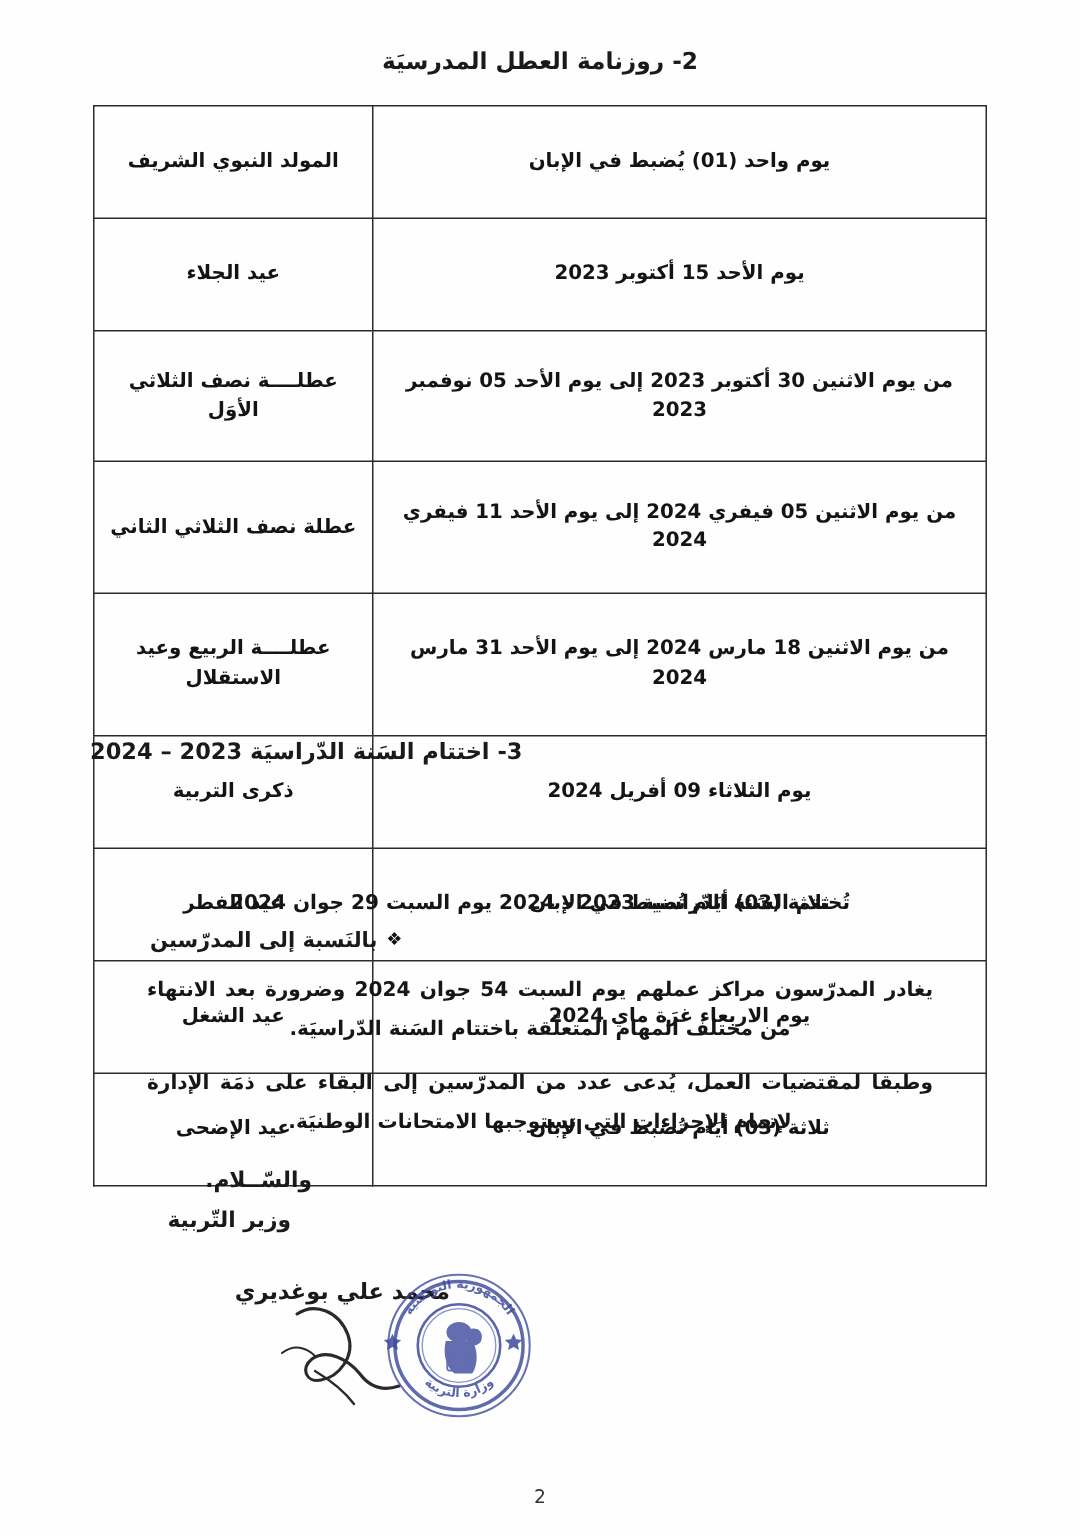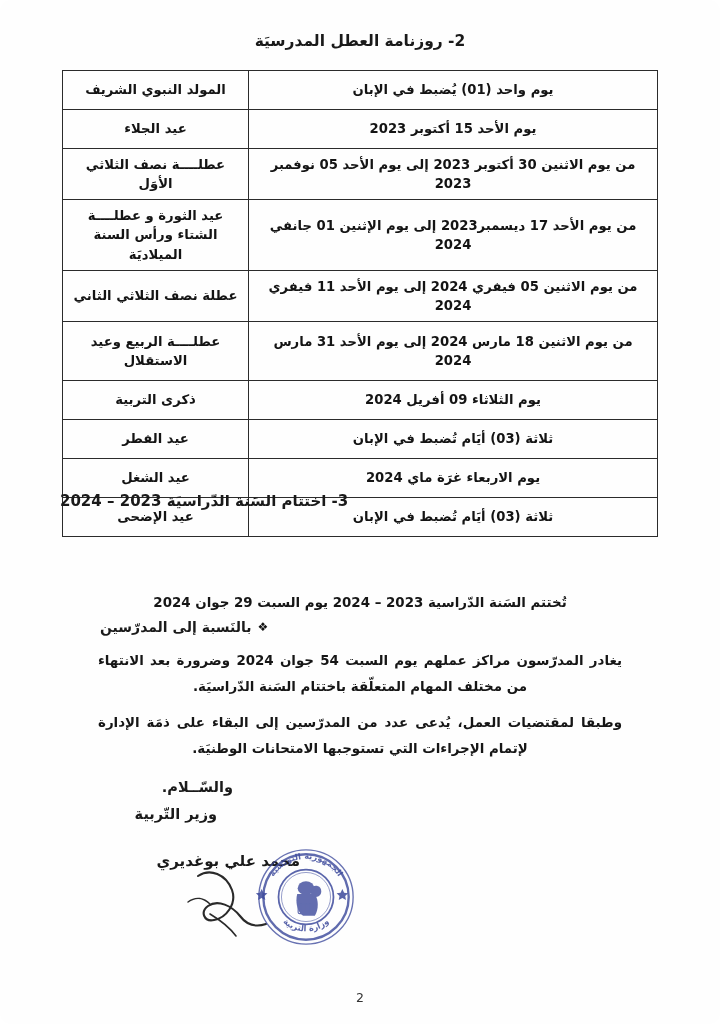--- a/index.html
+++ b/index.html
@@ -41,21 +41,21 @@
     position: absolute;
     top: 70px;
     right: 62px;
     width: 596px;
     border-collapse: collapse;
     direction: rtl;
     table-layout: fixed;
   }
   .holiday-table td {
     border: 1.3px solid #2b2b2b;
-    padding: 6px 10px;
+    padding: 24px 10px;
     font-size: 13.2px;
     font-weight: 700;
     line-height: 1.45;
     vertical-align: middle;
     color: #141414;
   }
   .holiday-table td.name-cell {
     width: 165px;
     text-align: center;
   }
@@ -121,22 +121,22 @@
   }
 
   
   .sig-line {
     position: absolute;
     direction: rtl;
     font-size: 14.5px;
     font-weight: 700;
     white-space: nowrap;
   }
-  #sig-salutation { top: 779px; right: 487px; }
-  #sig-title      { top: 806px; right: 503px; }
+  #sig-salutation { top: 779px; right: 512px; }
+  #sig-title      { top: 806px; right: 526px; }
   #sig-name       { top: 852px; right: 420px; font-size: 15px; }
 
   
   #signature-mark {
     position: absolute;
     top: 862px;
     right: 420px;
     width: 120px;
     height: 80px;
     pointer-events: none;
@@ -177,24 +177,20 @@
           <td class="period-cell">يوم واحد (01) يُضبط في الإبان</td>
           <td class="name-cell">المولد النبوي الشريف</td>
         </tr>
         <tr class="short">
           <td class="period-cell">يوم الأحد 15 أكتوبر 2023</td>
           <td class="name-cell">عيد الجلاء</td>
         </tr>
         <tr class="short">
           <td class="period-cell">من يوم الاثنين 30 أكتوبر 2023 إلى يوم الأحد 05 نوفمبر 2023</td>
           <td class="name-cell">عطلــــة نصف الثلاثي الأوَل</td>
-        </tr>
-        <tr class="tall">
-          <td class="period-cell">من يوم الأحد 17 ديسمبر2023 إلى يوم الإثنين 01 جانفي 2024</td>
-          <td class="name-cell">عيد الثورة و عطلــــة الشتاء ورأس السنة الميلاديَة</td>
         </tr>
         <tr class="short">
           <td class="period-cell">من يوم الاثنين 05 فيفري 2024 إلى يوم الأحد 11 فيفري 2024</td>
           <td class="name-cell">عطلة نصف الثلاثي الثاني</td>
         </tr>
         <tr class="tall">
           <td class="period-cell">من يوم الاثنين 18 مارس 2024 إلى يوم الأحد 31 مارس 2024</td>
           <td class="name-cell">عطلــــة الربيع وعيد الاستقلال</td>
         </tr>
         <tr class="short">

